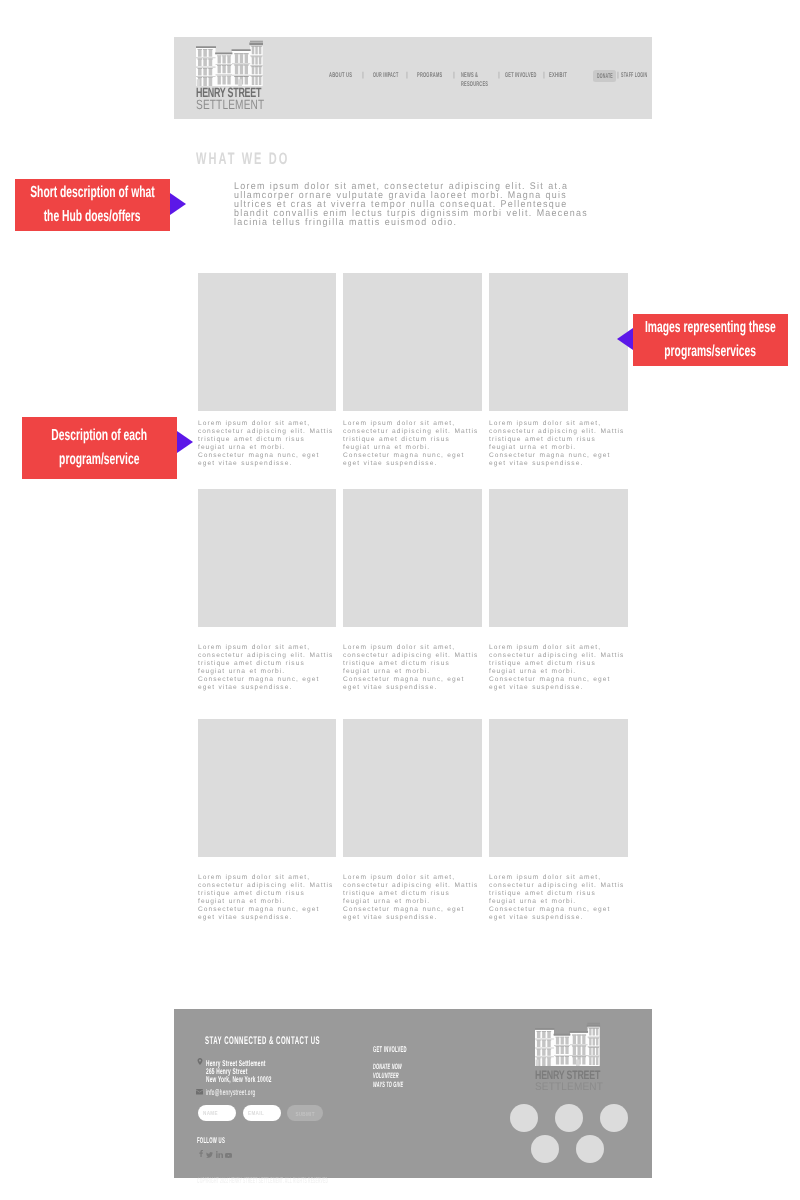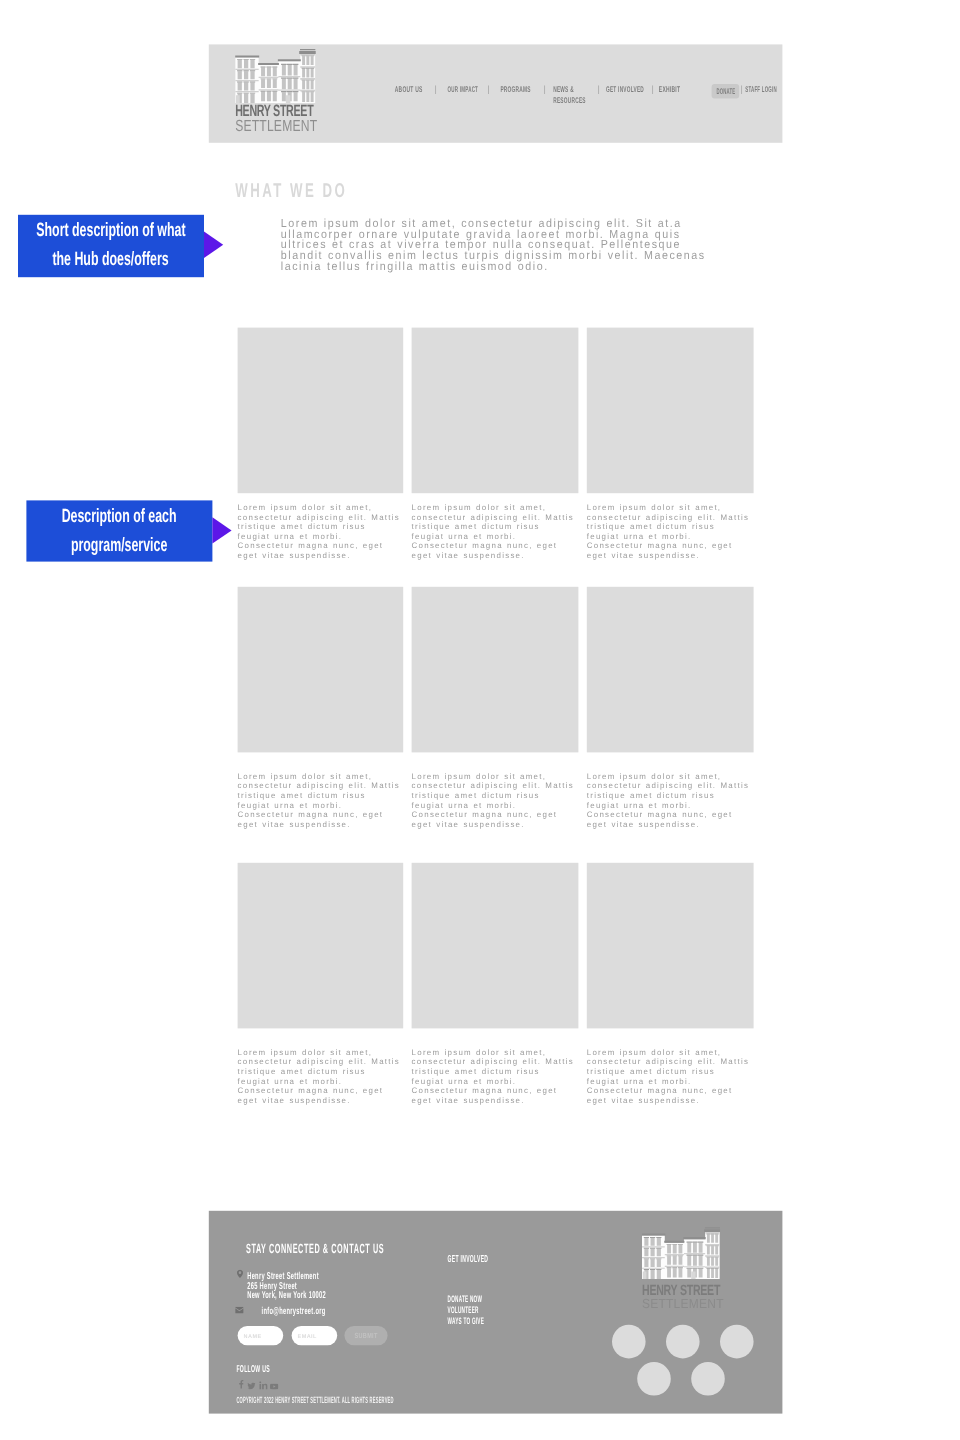--- a/index.html
+++ b/index.html
@@ -47,53 +47,53 @@
   .cell{width:139px;}
   .cell:first-child{width:138px;}
   .ph{width:100%;height:138px;background:#DCDCDC;display:block;}
   .cap{font-size:6.6px;color:#9C9C9C;font-family:"Liberation Sans",sans-serif;
     letter-spacing:1.05px;line-height:8px;margin-top:9px;width:142px;word-spacing:0.6px;
     transform:scaleX(1.0);transform-origin:left top;}
 
   
   .callout{position:absolute;color:#ffffff;font-family:"Liberation Sans",sans-serif;
     font-weight:bold;font-size:16px;line-height:24px;text-align:center;}
-  .callout .cbody{background:#1d4ed8;position:absolute;left:0;top:0;
+  .callout .cbody{background:#ef4444;position:absolute;left:0;top:0;
     display:flex;flex-direction:column;justify-content:center;align-items:center;}
   .callout .cbody span{display:block;white-space:nowrap;transform:scaleX(0.645);}
   .callout .arrow{position:absolute;width:0;height:0;}
   .ln{display:block;white-space:nowrap;}
 
   
   .footer{position:absolute;left:174px;top:1009px;width:478px;height:169px;background:#9A9A9A;
     font-family:"Liberation Sans",sans-serif;color:#FFFFFF;}
   .cond{transform:scaleX(var(--sx,0.70));transform-origin:left top;white-space:nowrap;display:block;}
   .f-head{position:absolute;left:31px;top:26px;font-size:11.1px;font-weight:bold;letter-spacing:0.9px;line-height:12px;--sx:0.545;}
   .f-addr{position:absolute;left:32px;top:50px;font-size:8.3px;font-weight:bold;letter-spacing:0.4px;line-height:8.2px;--sx:0.578;}
-  .f-email{position:absolute;left:32px;top:79px;font-size:8.3px;font-weight:bold;letter-spacing:0.4px;line-height:8px;margin-left:12px;--sx:0.578;}
+  .f-email{position:absolute;left:32px;top:79px;font-size:8.3px;font-weight:normal;letter-spacing:0.4px;line-height:8px;--sx:0.578;}
   .pin-icon{position:absolute;left:22.5px;top:49px;width:6px;height:7px;}
   .mail-icon{position:absolute;left:22px;top:80px;width:7px;height:5.5px;}
 
   .f-form{position:absolute;left:24px;top:96px;display:flex;margin:0;}
   .f-form > *{margin-right:7px;}
   .f-form > .f-submit{margin-right:0;margin-left:-1px;}
   .f-input{width:33px;height:16px;background:#ffffff;border-radius:8px;border:0;padding:0 0 0 5px;
     font-family:"Liberation Sans",sans-serif;font-size:4.6px;font-weight:bold;color:#DCDCDC;letter-spacing:0.35px;outline:none;}
   .f-input::placeholder{color:#DCDCDC;opacity:1;}
   .f-submit{width:36px;height:16px;background:#AFAFAF;border-radius:8px;border:0;padding:0;
     font-family:"Liberation Sans",sans-serif;font-size:6.2px;font-weight:bold;color:#C2C2C2;letter-spacing:0.4px;}
 
   .f-follow{position:absolute;left:23px;top:127px;font-size:8.3px;font-weight:bold;letter-spacing:0.5px;line-height:9px;--sx:0.516;}
   .f-social{position:absolute;left:25px;top:140px;display:flex;gap:2.8px;align-items:flex-end;}
   .f-social svg{fill:#7B7B7B;display:block;}
-  .f-copy{position:absolute;left:23px;top:154px;font-size:7.5px;font-weight:bold;letter-spacing:0.35px;color:#F2F2F2;line-height:8px;--sx:0.457;}
+  .f-copy{position:absolute;left:23px;top:168px;font-size:7.5px;font-weight:bold;letter-spacing:0.35px;color:#F2F2F2;line-height:8px;--sx:0.457;}
 
   .f-col{position:absolute;top:36px;}
   .f-col .h{font-size:8.4px;font-weight:bold;letter-spacing:0.5px;line-height:9px;--sx:0.50;}
-  .f-col .lst{margin-top:24px;}
+  .f-col .lst{margin-top:8px;font-style:italic;}
   .f-col .lst > span{display:block;font-size:7.8px;font-weight:bold;letter-spacing:0.4px;line-height:9px;--sx:0.50;}
   .f-col1{left:199px;}
   .f-col2{left:248px;}
 
   .f-logo{position:absolute;left:361px;top:13px;width:68px;}
   .f-logo .fbldg{width:66px;height:44px;display:block;}
   .f-logo .fl1{font-size:12.3px;font-weight:bold;letter-spacing:-0.3px;color:#7C7C7C;line-height:12px;
     transform:scaleX(0.718);transform-origin:left top;white-space:nowrap;margin-top:3px;}
   .f-logo .fl2{font-size:11.0px;font-weight:normal;letter-spacing:0.2px;color:#8B8B8B;line-height:12px;
     transform:scaleX(0.911);transform-origin:left top;white-space:nowrap;}
@@ -272,23 +272,30 @@
   </div>
 
   <div class="callout" style="left:15px;top:179px;width:171px;height:52px;">
     <div class="cbody" style="width:155px;height:52px;">
       <span>Short description of what</span>
       <span>the Hub does/offers</span>
     </div>
     <div class="arrow" style="left:155px;top:14px;border-top:11.5px solid transparent;border-bottom:11.5px solid transparent;border-left:16px solid #5C17E8;"></div>
   </div>
 
+  <div class="callout" style="left:617px;top:314px;width:171px;height:52px;">
+    <div class="cbody" style="left:16px;width:155px;height:52px;">
+      <span>Images representing these</span>
+      <span>programs/services</span>
+    </div>
+    <div class="arrow" style="left:0px;top:14px;border-top:11.5px solid transparent;border-bottom:11.5px solid transparent;border-right:16px solid #5C17E8;"></div>
+  </div>
 
   <div class="callout" style="left:22px;top:417px;width:171px;height:51px;">
-    <div class="cbody" style="width:155px;height:51px;justify-content:center;">
+    <div class="cbody" style="width:155px;height:62px;justify-content:center;">
       <span>Description of each</span>
       <span>program/service</span>
     </div>
     <div class="arrow" style="left:155px;top:14px;border-top:11.5px solid transparent;border-bottom:11.5px solid transparent;border-left:16px solid #5C17E8;"></div>
   </div>
 
   <div class="footer">
 
   <div class="f-head">
         <span class="cond">STAY CONNECTED &amp; CONTACT US</span>

